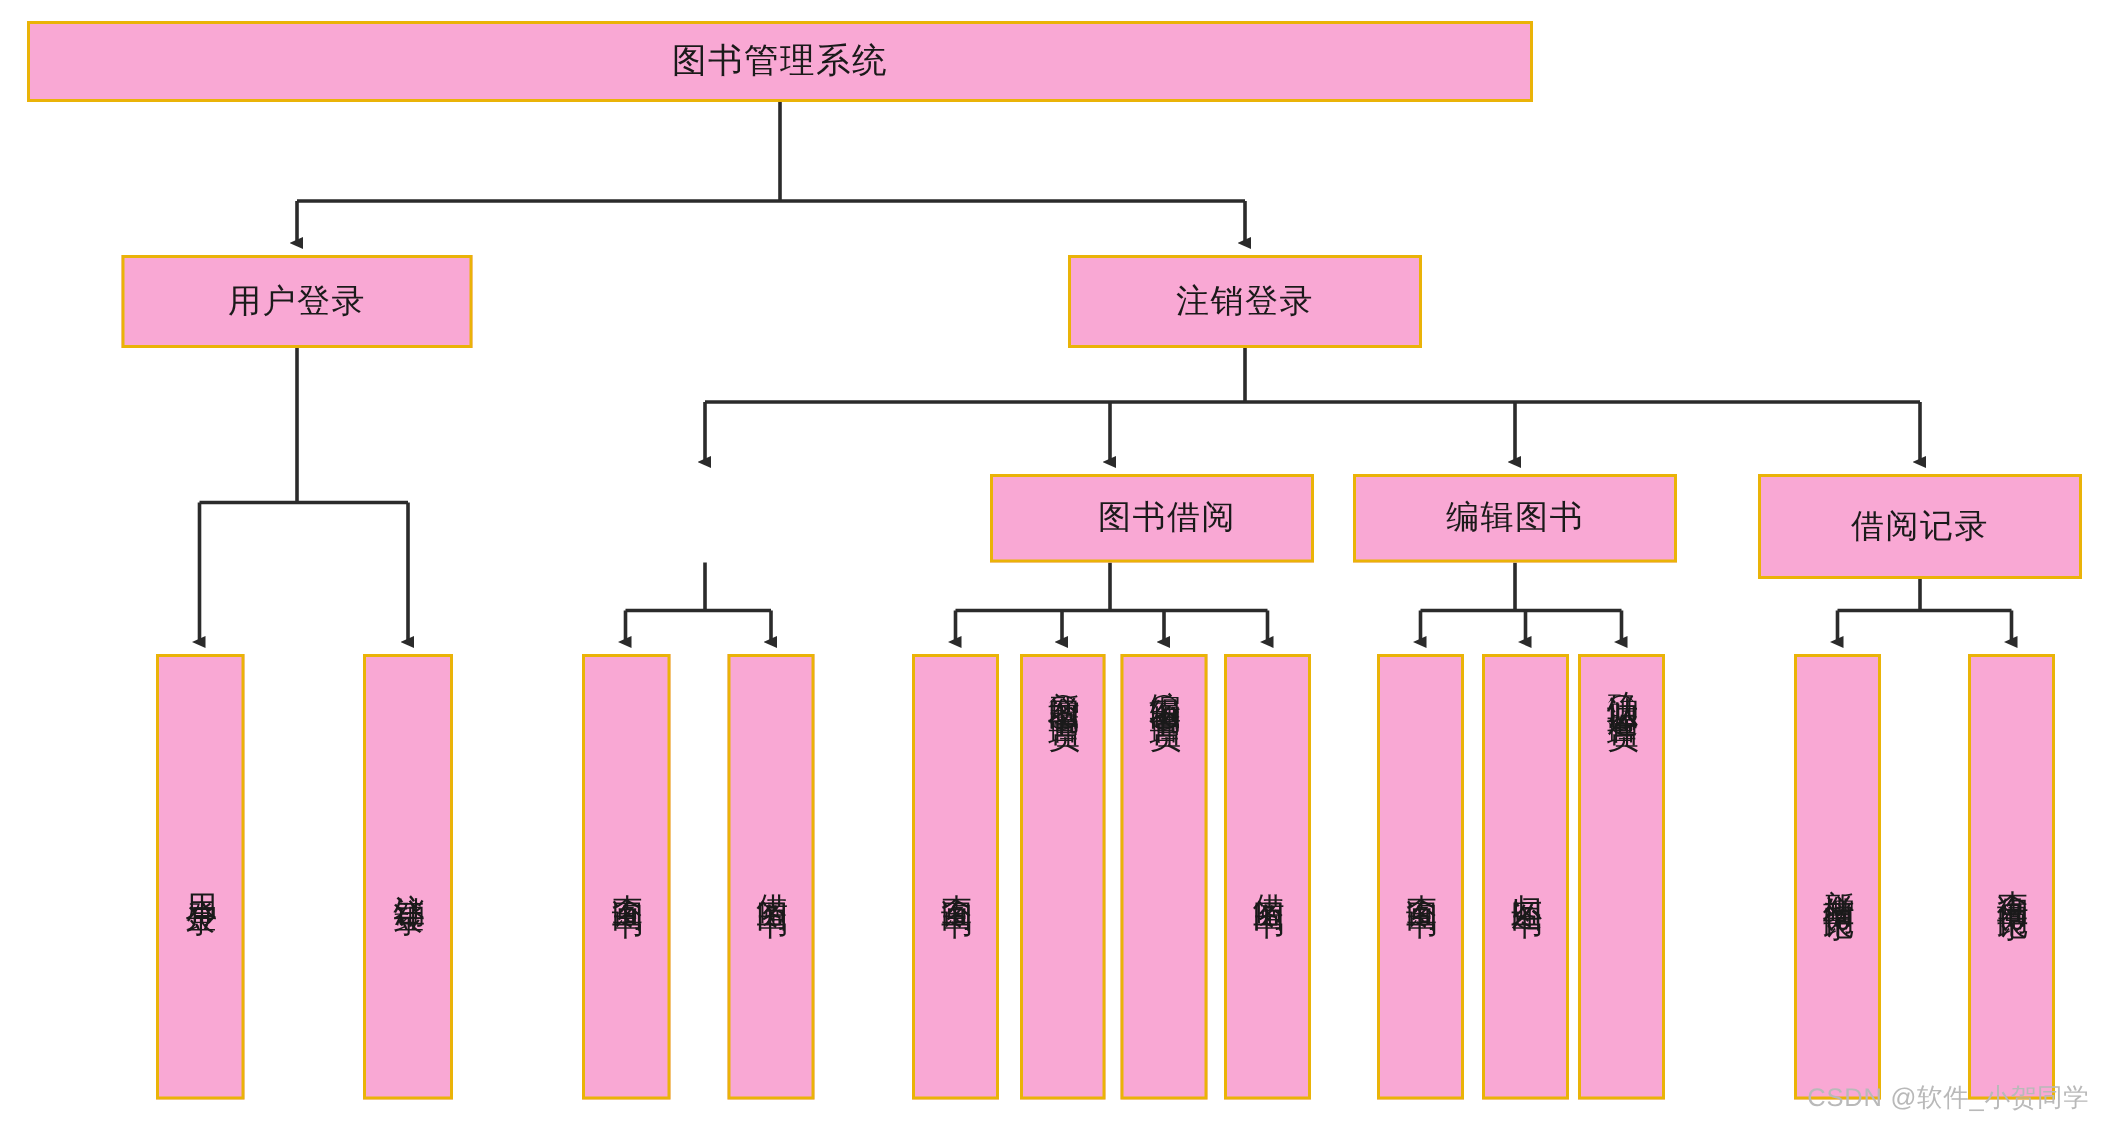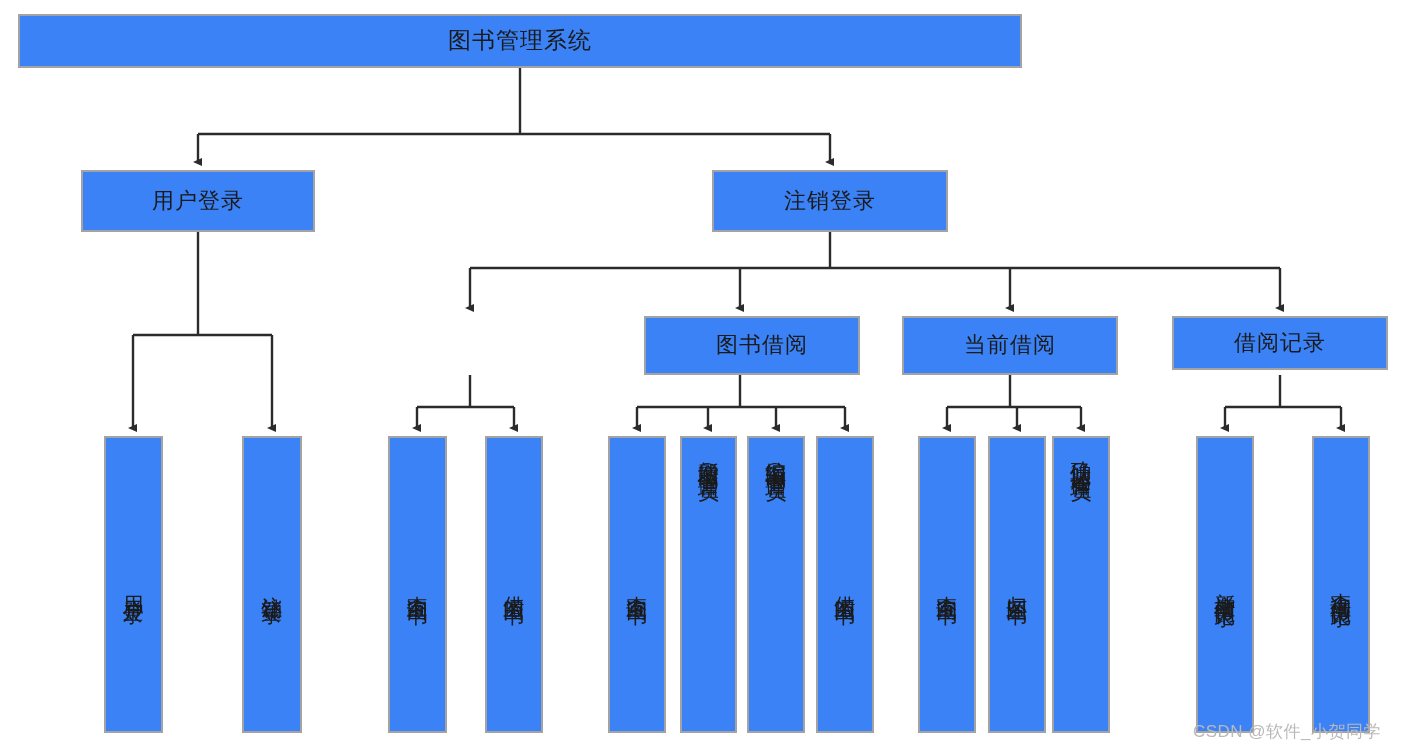--- a/index.html
+++ b/index.html
@@ -21,22 +21,22 @@
     position: absolute;
     left: 0;
     top: 0;
     width: 1405px;
     height: 747px;
     pointer-events: none;
   }
   .node {
     position: absolute;
     box-sizing: border-box;
-    border: 2px solid #a3a3a3;
-    background: #3b82f6;
+    border: 2px solid #eab308;
+    background: #f9a8d4;
     color: #1a1a1a;
     display: flex;
     align-items: center;
     justify-content: center;
     text-align: center;
   }
   .node.horiz {
     font-size: 22px;
     line-height: 1.1;
     letter-spacing: 1px;
@@ -59,21 +59,21 @@
     align-self: flex-start;
   }
   .vtext.mid {
     align-self: center;
   }
   .node.root {
     font-size: 23px;
   }
   .watermark {
     position: absolute;
-    right: 24px;
+    right: 12px;
     bottom: 4px;
     font-size: 17px;
     color: #b9b9b9;
     letter-spacing: 0.5px;
     white-space: nowrap;
   }
 </style>
 </head>
 <body>
 
@@ -133,27 +133,27 @@
     <span>图书管理系统</span>
   </div>
 
   <div class="node horiz" style="left:81px; top:170px; width:234px; height:62px;">
     <span>用户登录</span>
   </div>
   <div class="node horiz" style="left:712px; top:170px; width:236px; height:62px;">
     <span>注销登录</span>
   </div>
 
-  <div class="node horiz" style="left:644px; top:316px; width:216px; height:59px;padding-left:20px;">
+  <div class="node horiz" style="left:660px; top:316px; width:216px; height:59px;padding-left:20px;">
     <span>图书借阅</span>
   </div>
   <div class="node horiz" style="left:902px; top:316px; width:216px; height:59px;">
-    <span>当前借阅</span>
-  </div>
-  <div class="node horiz" style="left:1172px; top:316px; width:216px; height:54px;text-align:right;">
+    <span>编辑图书</span>
+  </div>
+  <div class="node horiz" style="left:1172px; top:316px; width:216px; height:70px;text-align:right;">
     <span>借阅记录</span>
   </div>
 
   <div class="node vert" style="left:104px; top:436px; width:59px; height:297px;">
     <span class="vtext mid">用户登录</span>
   </div>
   <div class="node vert" style="left:242px; top:436px; width:60px; height:297px;">
     <span class="vtext mid">注销登录</span>
   </div>
 

